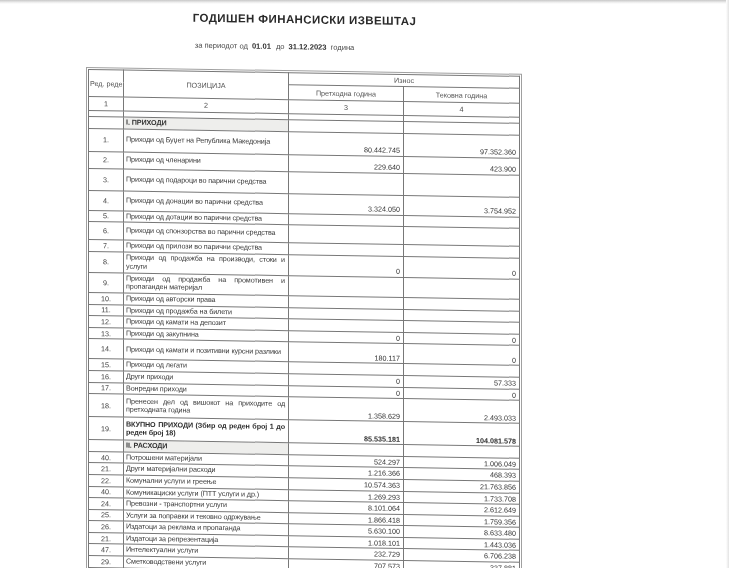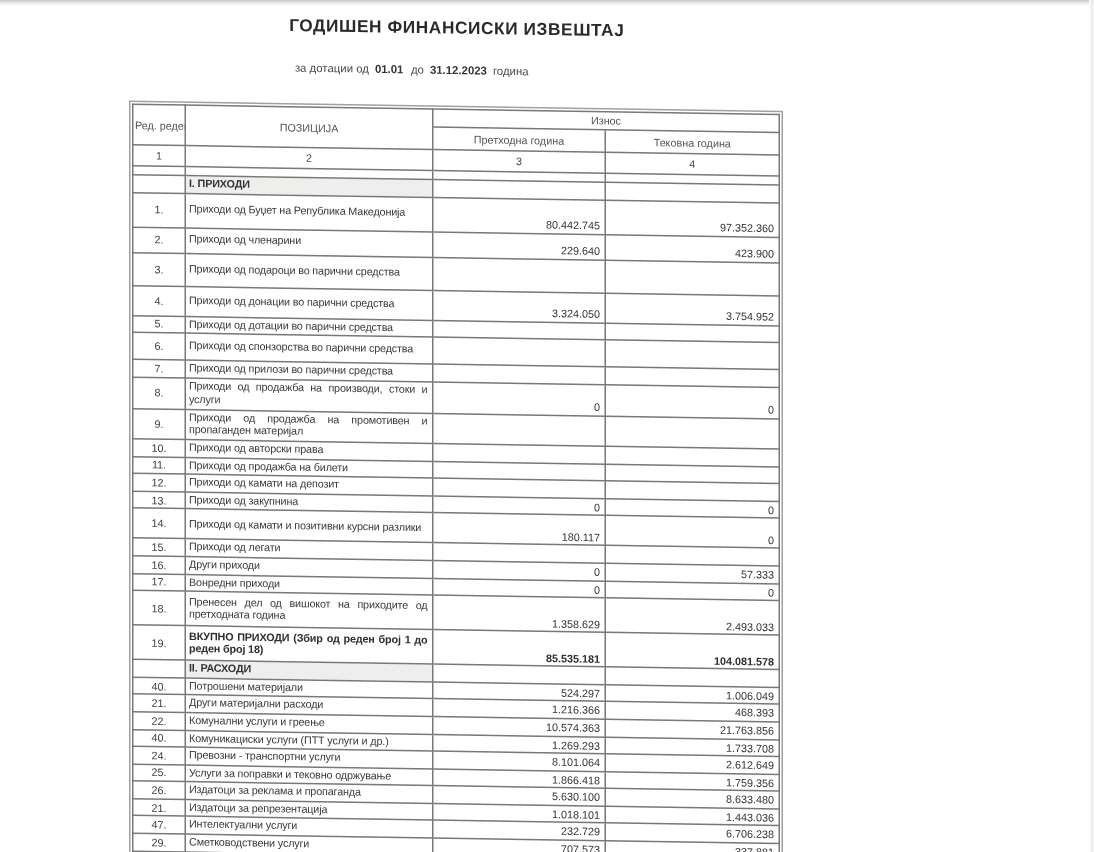--- a/index.html
+++ b/index.html
@@ -60,21 +60,21 @@
 </head>
 <body>
 
 <div class="scan-edge-top"></div>
 <div class="scan-edge-right"></div>
 
 <div class="sheet">
   <h1 class="title">ГОДИШЕН ФИНАНСИСКИ ИЗВЕШТАЈ</h1>
 
   <div class="period">
-    <span>за дотации од</span>
+    <span>за периодот од</span>
     <b>01.01</b>
     <span class="gap">до</span>
     <b>31.12.2023</b>
     <span>година</span>
   </div>
 
   <table class="doc-table">
     <colgroup>
       <col style="width:35px">
         <col style="width:165px">

